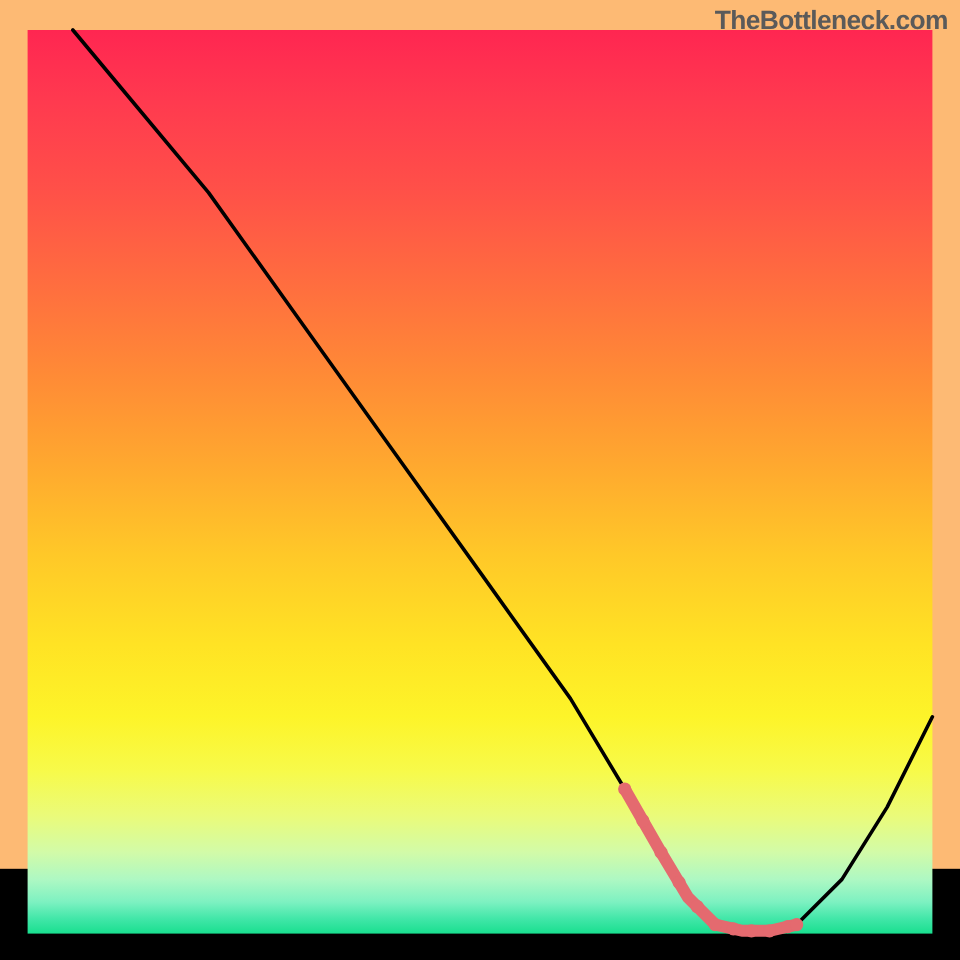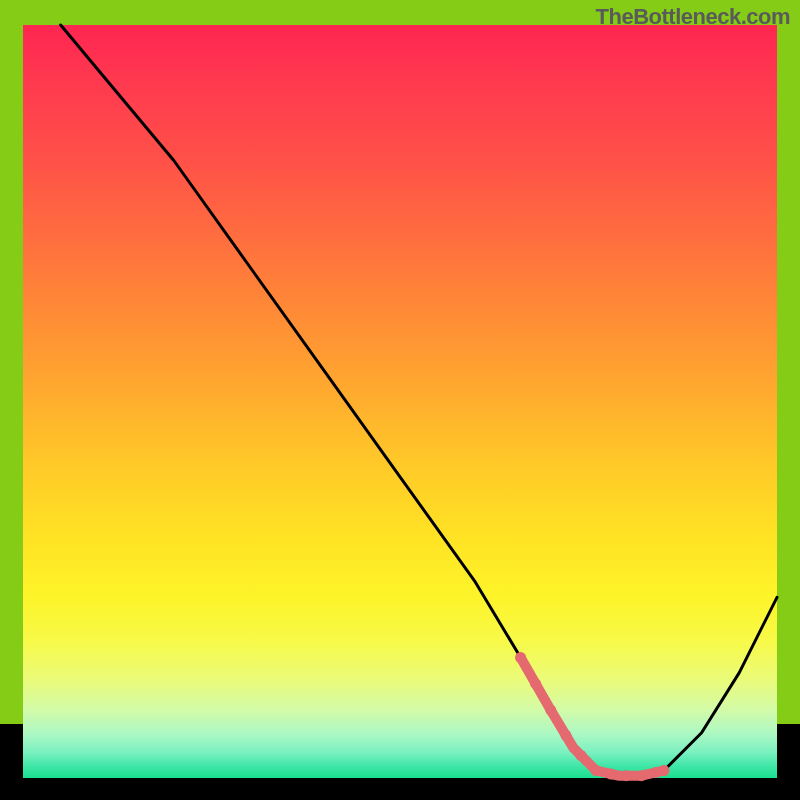--- a/index.html
+++ b/index.html
@@ -1,21 +1,21 @@
 <!DOCTYPE html>
 <html><head>
 <meta charset="utf-8">
 <style>
   * { margin: 0; padding: 0; box-sizing: border-box; }
   html, body { width: 800px; height: 800px; overflow: hidden; background: #000; }
   .wrap {
     position: relative;
     width: 800px;
     height: 724px;
-    background: #84cc16;
+    background: #fdba74;
   }
   .attribution {
     position: absolute;
     top: 4px;
     right: 10px;
     font-family: Arial, Helvetica, sans-serif;
     font-size: 22px;
     font-weight: bold;
     color: #5a5a5a;
     letter-spacing: -0.5px;

